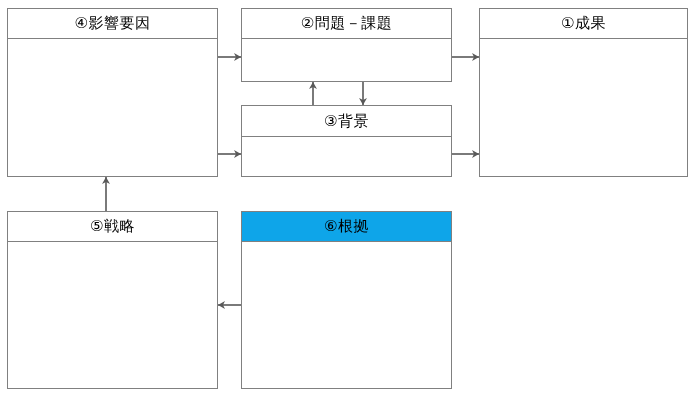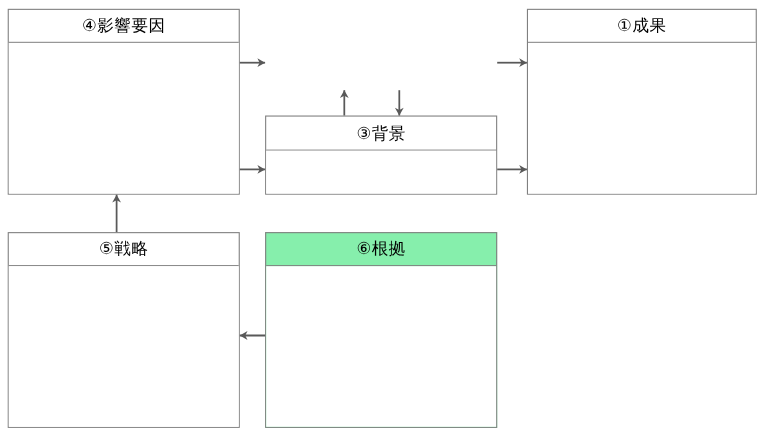--- a/index.html
+++ b/index.html
@@ -59,37 +59,41 @@
 </head>
 <body>
 
 <div id="canvas" style="width: 695px; height: 402px; background: rgb(255, 255, 255);">
 
   <div class="box" id="box-influencing-factors" style="left: 7px; top: 8px; width: 211px; height: 169px; border-color: rgb(128, 128, 128); background: rgb(255, 255, 255);">
     <div class="box-header" style="height: 30px; border-bottom-color: rgb(128, 128, 128); color: rgb(0, 0, 0);">④影響要因</div>
     <div class="box-body" style="top: 30px;"></div>
   </div>
 
+  <div class="box" id="box-problem-issue" style="left: 241px; top: 8px; width: 211px; height: 74px; border-color: rgb(128, 128, 128); background: rgb(255, 255, 255);">
+    <div class="box-header" style="height: 30px; border-bottom-color: rgb(128, 128, 128); color: rgb(0, 0, 0);">②問題－課題</div>
+    <div class="box-body" style="top: 30px;"></div>
+  </div>
 
   <div class="box" id="box-outcome" style="left: 479px; top: 8px; width: 209px; height: 169px; border-color: rgb(128, 128, 128); background: rgb(255, 255, 255);">
     <div class="box-header" style="height: 30px; border-bottom-color: rgb(128, 128, 128); color: rgb(0, 0, 0);">①成果</div>
     <div class="box-body" style="top: 30px;"></div>
   </div>
 
   <div class="box" id="box-background" style="left: 241px; top: 105px; width: 211px; height: 72px; border-color: rgb(128, 128, 128); background: rgb(255, 255, 255);">
     <div class="box-header" style="height: 31px; border-bottom-color: rgb(128, 128, 128); color: rgb(0, 0, 0);">③背景</div>
     <div class="box-body" style="top: 31px;"></div>
   </div>
 
   <div class="box" id="box-strategy" style="left: 7px; top: 211px; width: 211px; height: 178px; border-color: rgb(128, 128, 128); background: rgb(255, 255, 255);">
     <div class="box-header" style="height: 30px; border-bottom-color: rgb(128, 128, 128); color: rgb(0, 0, 0); text-align: right;">⑤戦略</div>
     <div class="box-body" style="top: 30px;"></div>
   </div>
 
-  <div class="box" id="box-rationale" style="left: 241px; top: 211px; width: 211px; height: 178px; border-color: rgb(128, 128, 128); background: #86efac;">
+  <div class="box" id="box-rationale" style="left: 241px; top: 211px; width: 211px; height: 178px; border-color: rgb(128, 128, 128); background: #0ea5e9;">
     <div class="box-header" style="height: 30px; border-bottom-color: rgb(128, 128, 128); color: rgb(0, 0, 0);">⑥根拠</div>
     <div class="box-body" style="top: 30px;"></div>
   </div>
 
   <svg id="arrow-layer" viewBox="0 0 695 402" xmlns="http://www.w3.org/2000/svg">
       <g>
         <line x1="218" y1="57" x2="241" y2="57" stroke="#595959" stroke-width="1.6"></line>
         <polygon points="241,57 234,53 236,57 234,61" fill="#595959"></polygon>
       </g>
       <g>

